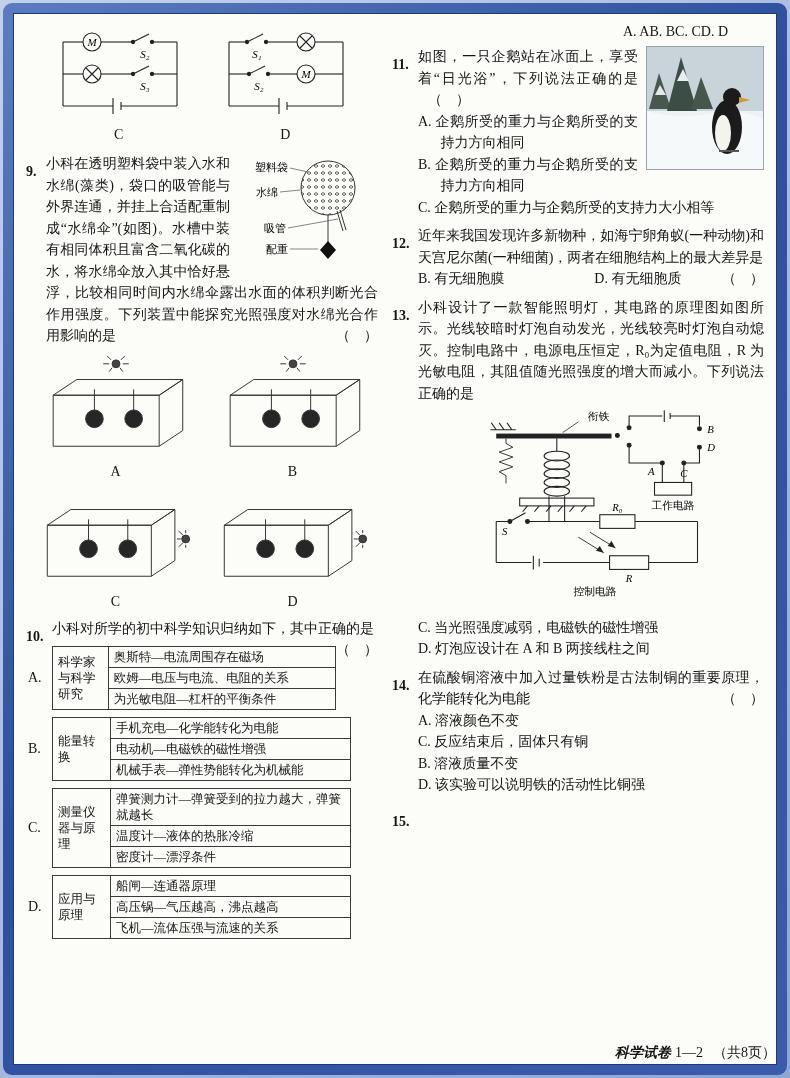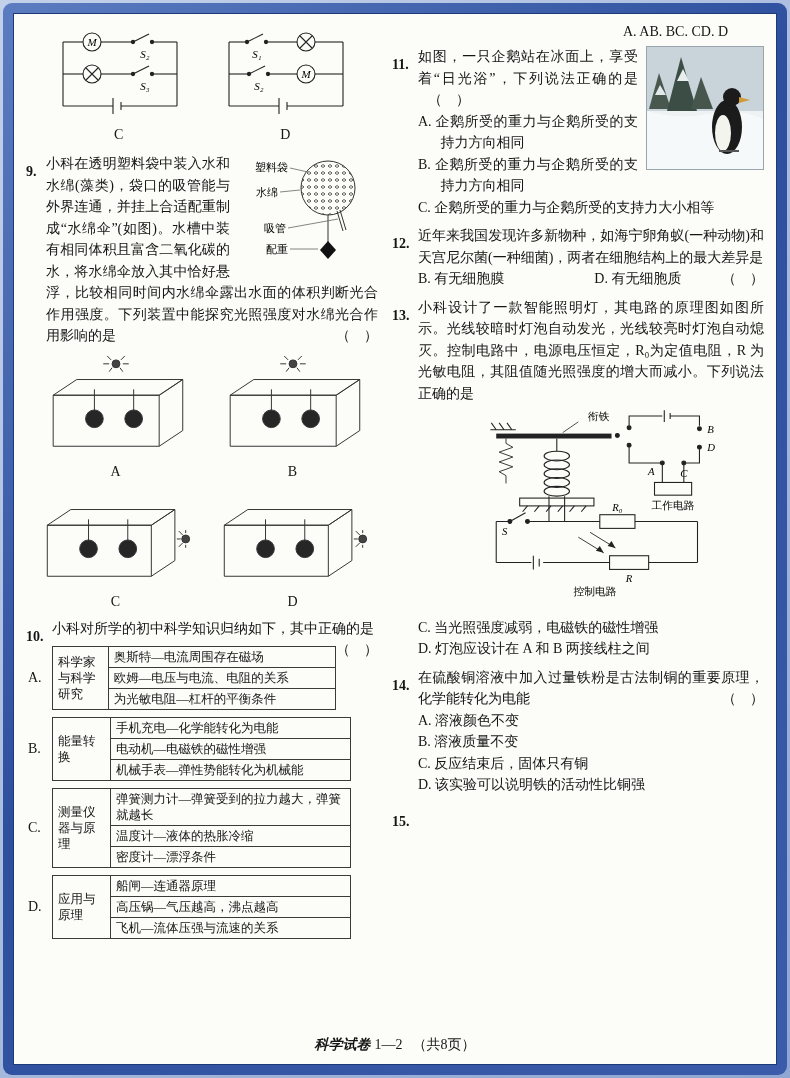--- a/index.html
+++ b/index.html
@@ -37,21 +37,21 @@
   td.cat{width:58px;text-align:left}
   td.itm{width:240px}
   
   .answers-row{display:flex;justify-content:flex-end;padding:0 36px 0 28px;font-size:14px;margin:0 0 6px 0}
   .penguin{float:right;width:118px;height:124px;margin:0 0 4px 8px;border:1px solid #9aa5ab}
   .optgrid{display:grid;grid-template-columns:58% 42%}
   .circuit13{text-align:center;margin:2px 0 12px 0}
   svg text{font-family:"Liberation Serif","DejaVu Serif",serif}
   .svti{font-size:11px;font-style:italic}
   .svtc{font-size:11px}
-  .footer{position:absolute;left:0;right:0;bottom:10px;text-align:center;font-size:14px}
+  .footer{position:absolute;left:0;right:0;bottom:2px;text-align:right;font-size:14px}
   .ft-title{font-weight:bold;font-style:italic;margin-right:4px}
   .ft-page{margin-right:10px}
 </style>
 </head>
 <body>
 
 <div class="page">
  <div class="frame">
   <div class="paper">
    <div class="columns">
@@ -405,22 +405,22 @@
           <div class="opt">D. 灯泡应设计在 A 和 B 两接线柱之间</div>
         </div>
       </div>
 
       <div class="question pl26">
         <span class="qnum">14.</span>
         <div>
           <span>在硫酸铜溶液中加入过量铁粉是古法制铜的重要原理，化学能转化为电能</span>
           <span class="bracket">（　）</span>
           <div class="opt">A. 溶液颜色不变</div>
+          <div class="opt">C. 反应结束后，固体只有铜</div>
           <div class="opt">B. 溶液质量不变</div>
-          <div class="opt">C. 反应结束后，固体只有铜</div>
           <div class="opt">D. 该实验可以说明铁的活动性比铜强</div>
         </div>
       </div>
 
       <div class="question pl26">
         <span class="qnum">15.</span>
       </div>
 
     </div>
    </div>

